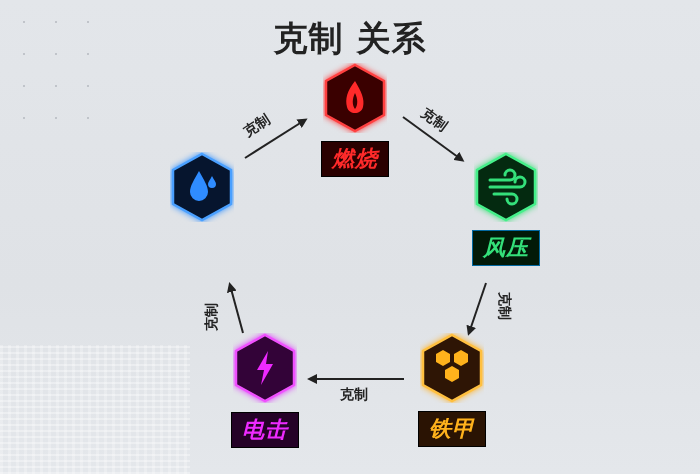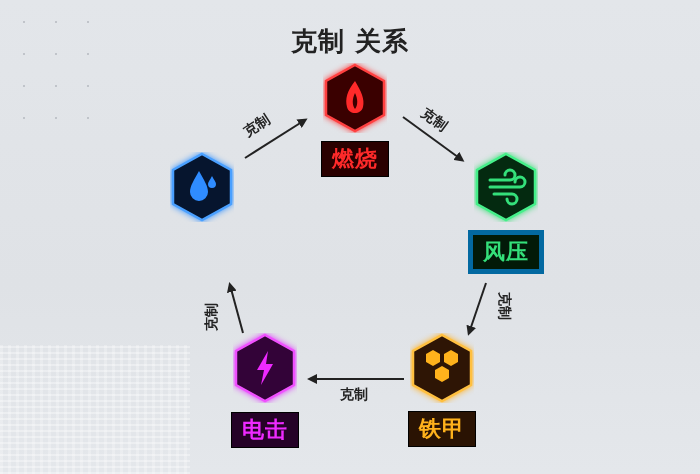--- a/index.html
+++ b/index.html
@@ -5,27 +5,27 @@
   html,body{margin:0;padding:0;}
   body{width:700px;height:474px;overflow:hidden;position:relative;
     background:linear-gradient(180deg,#e3e6ea 0%,#dfe2e6 60%,#e4e7eb 100%);
     font-family:"DejaVu Sans","Liberation Sans",sans-serif;}
   .dots{position:absolute;left:0;top:0;width:110px;height:120px;
     background-image:radial-gradient(circle,#b8bcc2 1px,transparent 1.5px);
     background-size:32px 32px;background-position:8px 6px;opacity:.8;}
   .scan{position:absolute;left:0;top:345px;width:190px;height:129px;
     background-image:repeating-linear-gradient(0deg,rgba(255,255,255,.35) 0 2px,transparent 2px 6px),
       repeating-linear-gradient(90deg,rgba(255,255,255,.25) 0 3px,transparent 3px 8px);}
-  .title{position:absolute;left:0;width:700px;top:24px;text-align:center;
-    font-size:26px;font-weight:bold;color:#222;letter-spacing:1px;}
+  .title{position:absolute;left:0;width:700px;top:16px;text-align:center;
+    font-size:34px;font-weight:bold;color:#222;letter-spacing:1px;}
   .node{position:absolute;width:100px;display:flex;flex-direction:column;align-items:center;}
   .hex-wrap{width:64px;height:70px;position:relative;}
   .hex-wrap svg{position:absolute;left:0;top:0;}
   .label{margin-top:8px;height:34px;padding:0 10px;display:flex;align-items:center;justify-content:center;
-    font-size:22px;font-weight:bold;letter-spacing:1px;}
+    font-size:22px;font-weight:bold;letter-spacing:1px;font-style:italic;}
   .arrow-label{position:absolute;font-size:14px;font-weight:bold;color:#222;white-space:nowrap;}
   svg.arrows{position:absolute;left:0;top:0;}
 </style>
 </head>
 <body>
 
 <div class="dots"></div>
 <div class="scan"></div>
 
 <div class="title">克制 关系</div>
@@ -68,24 +68,24 @@
   <div class="hex-wrap">
     <svg width="64" height="70" viewBox="0 0 64 70">
       <polygon points="32,2 61,18 61,52 32,68 3,52 3,18" fill="#042a10" stroke="#45f08a" stroke-width="2.5" style="filter:drop-shadow(0 0 3px #30e070)"></polygon>
       <g stroke="#34e07a" stroke-width="3" fill="none" stroke-linecap="round">
         <path d="M16,28 H36 A5,5 0 1 0 31,23"></path>
         <path d="M16,35 H46 A5,5 0 1 0 41,30"></path>
         <path d="M20,42 H38 A5,5 0 1 1 33,47"></path>
       </g>
     </svg>
   </div>
-  <div class="label" style="background:#021a08;color:#34e07a;border:5px solid #0369a1;">风压</div>
+  <div class="label" style="background:#021a08;color:#34e07a;border:1px solid #0369a1;">风压</div>
 </div>
 
-<div class="node" style="left:392px;top:333px;">
+<div class="node" style="left:402px;top:333px;">
   <div class="hex-wrap">
     <svg width="64" height="70" viewBox="0 0 64 70">
       <polygon points="32,2 61,18 61,52 32,68 3,52 3,18" fill="#2e1505" stroke="#ffc040" stroke-width="2.5" style="filter:drop-shadow(0 0 3px #ffb020)"></polygon>
       <g fill="#ffb21c">
         <polygon points="23,17 30,21 30,29 23,33 16,29 16,21"></polygon>
         <polygon points="41,17 48,21 48,29 41,33 34,29 34,21"></polygon>
         <polygon points="32,33 39,37 39,45 32,49 25,45 25,37"></polygon>
       </g>
     </svg>
   </div>

